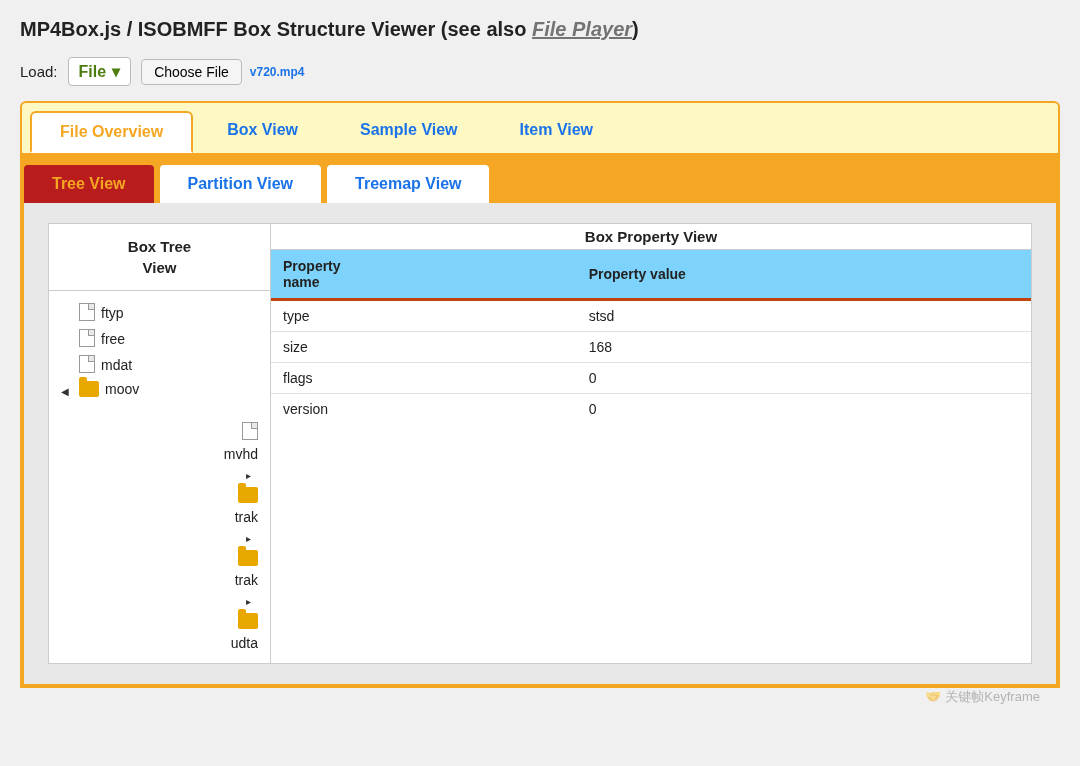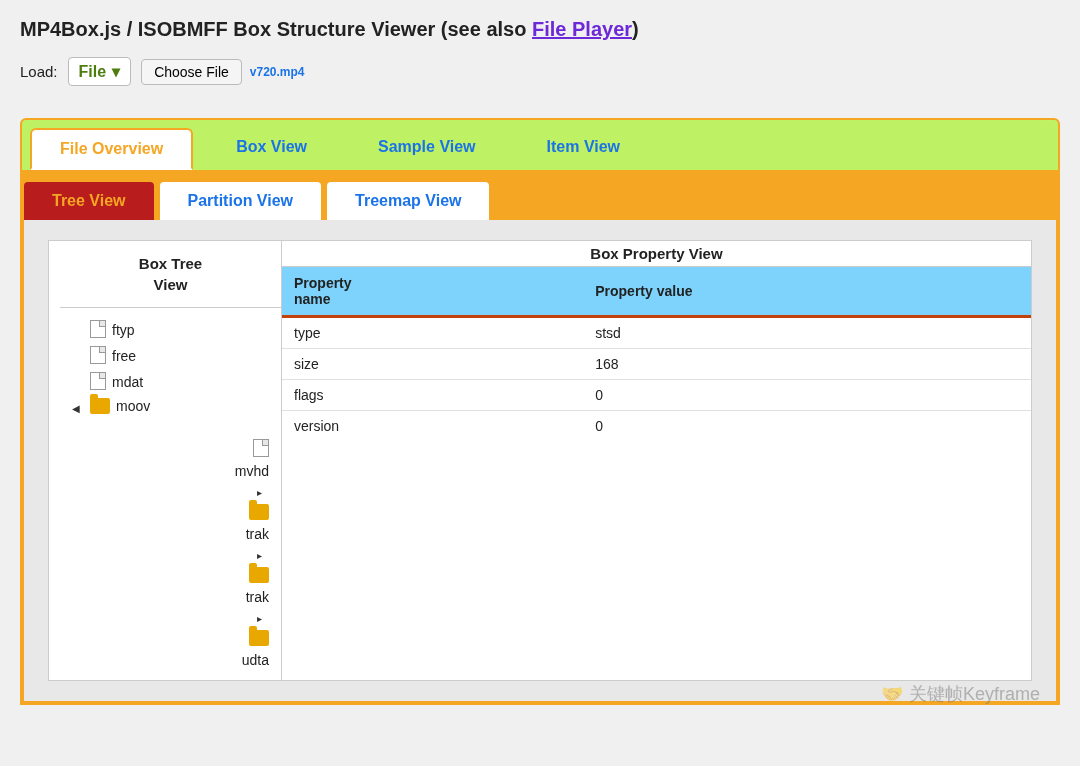--- a/index.html
+++ b/index.html
@@ -9,28 +9,29 @@
       background: #f0f0f0;
       padding: 18px 20px;
       color: #222;
     }
     .page-title {
       font-size: 20px;
       font-weight: bold;
       margin-bottom: 16px;
     }
     .page-title a {
-      color: #6d28d9;
+      color: #737373;
       text-decoration: underline;
+      font-style: italic;
     }
     .load-bar {
       display: flex;
       align-items: center;
       gap: 10px;
-      margin-bottom: 32px;
+      margin-bottom: 15px;
     }
     .load-label {
       font-size: 15px;
       color: #222;
     }
     .load-dropdown {
       display: flex;
       align-items: center;
       border: 1px solid #bbb;
       border-radius: 4px;
@@ -63,24 +64,24 @@
     }
     .file-name {
       color: #1a73e8;
       font-weight: bold;
       font-size: 12px;
     }
 
     
     .tabs-row1 {
       display: flex;
-      background: #bef264;
+      background: #fef9c3;
       border-radius: 6px 6px 0 0;
       padding: 8px 8px 0 8px;
-      gap: 13px;
+      gap: 4px;
       border: 2px solid #f5a623;
     }
     .tab1 {
       padding: 10px 28px;
       border-radius: 6px 6px 0 0;
       cursor: pointer;
       font-weight: bold;
       font-size: 16px;
       background: #fff;
       color: #1a73e8;
@@ -135,21 +136,20 @@
       background: #fff;
       border: 1px solid #ccc;
       min-height: 340px;
     }
 
     
     .tree-panel {
       width: 222px;
       border-right: 1px solid #ccc;
       padding: 0;
-      margin-left: 11px;
     }
     .tree-header {
       text-align: center;
       font-weight: bold;
       font-size: 15px;
       padding: 12px 8px;
       border-bottom: 1px solid #ccc;
       line-height: 1.4;
     }
     .tree-items {
@@ -246,21 +246,21 @@
     .property-table tr:last-child td {
       border-bottom: none;
     }
 
     
     .watermark {
       position: fixed;
       bottom: 60px;
       right: 40px;
       color: rgba(120,120,120,0.5);
-      font-size: 18px;
+      font-size: 13px;
       pointer-events: none;
       margin-top: 11px;
     }
   </style>
 </head>
 <body>
 
 <div class="page-title">
   <span>MP4Box.js / ISOBMFF Box Structure Viewer (see also </span><a href="#">File Player</a><span>)</span>
 </div>

